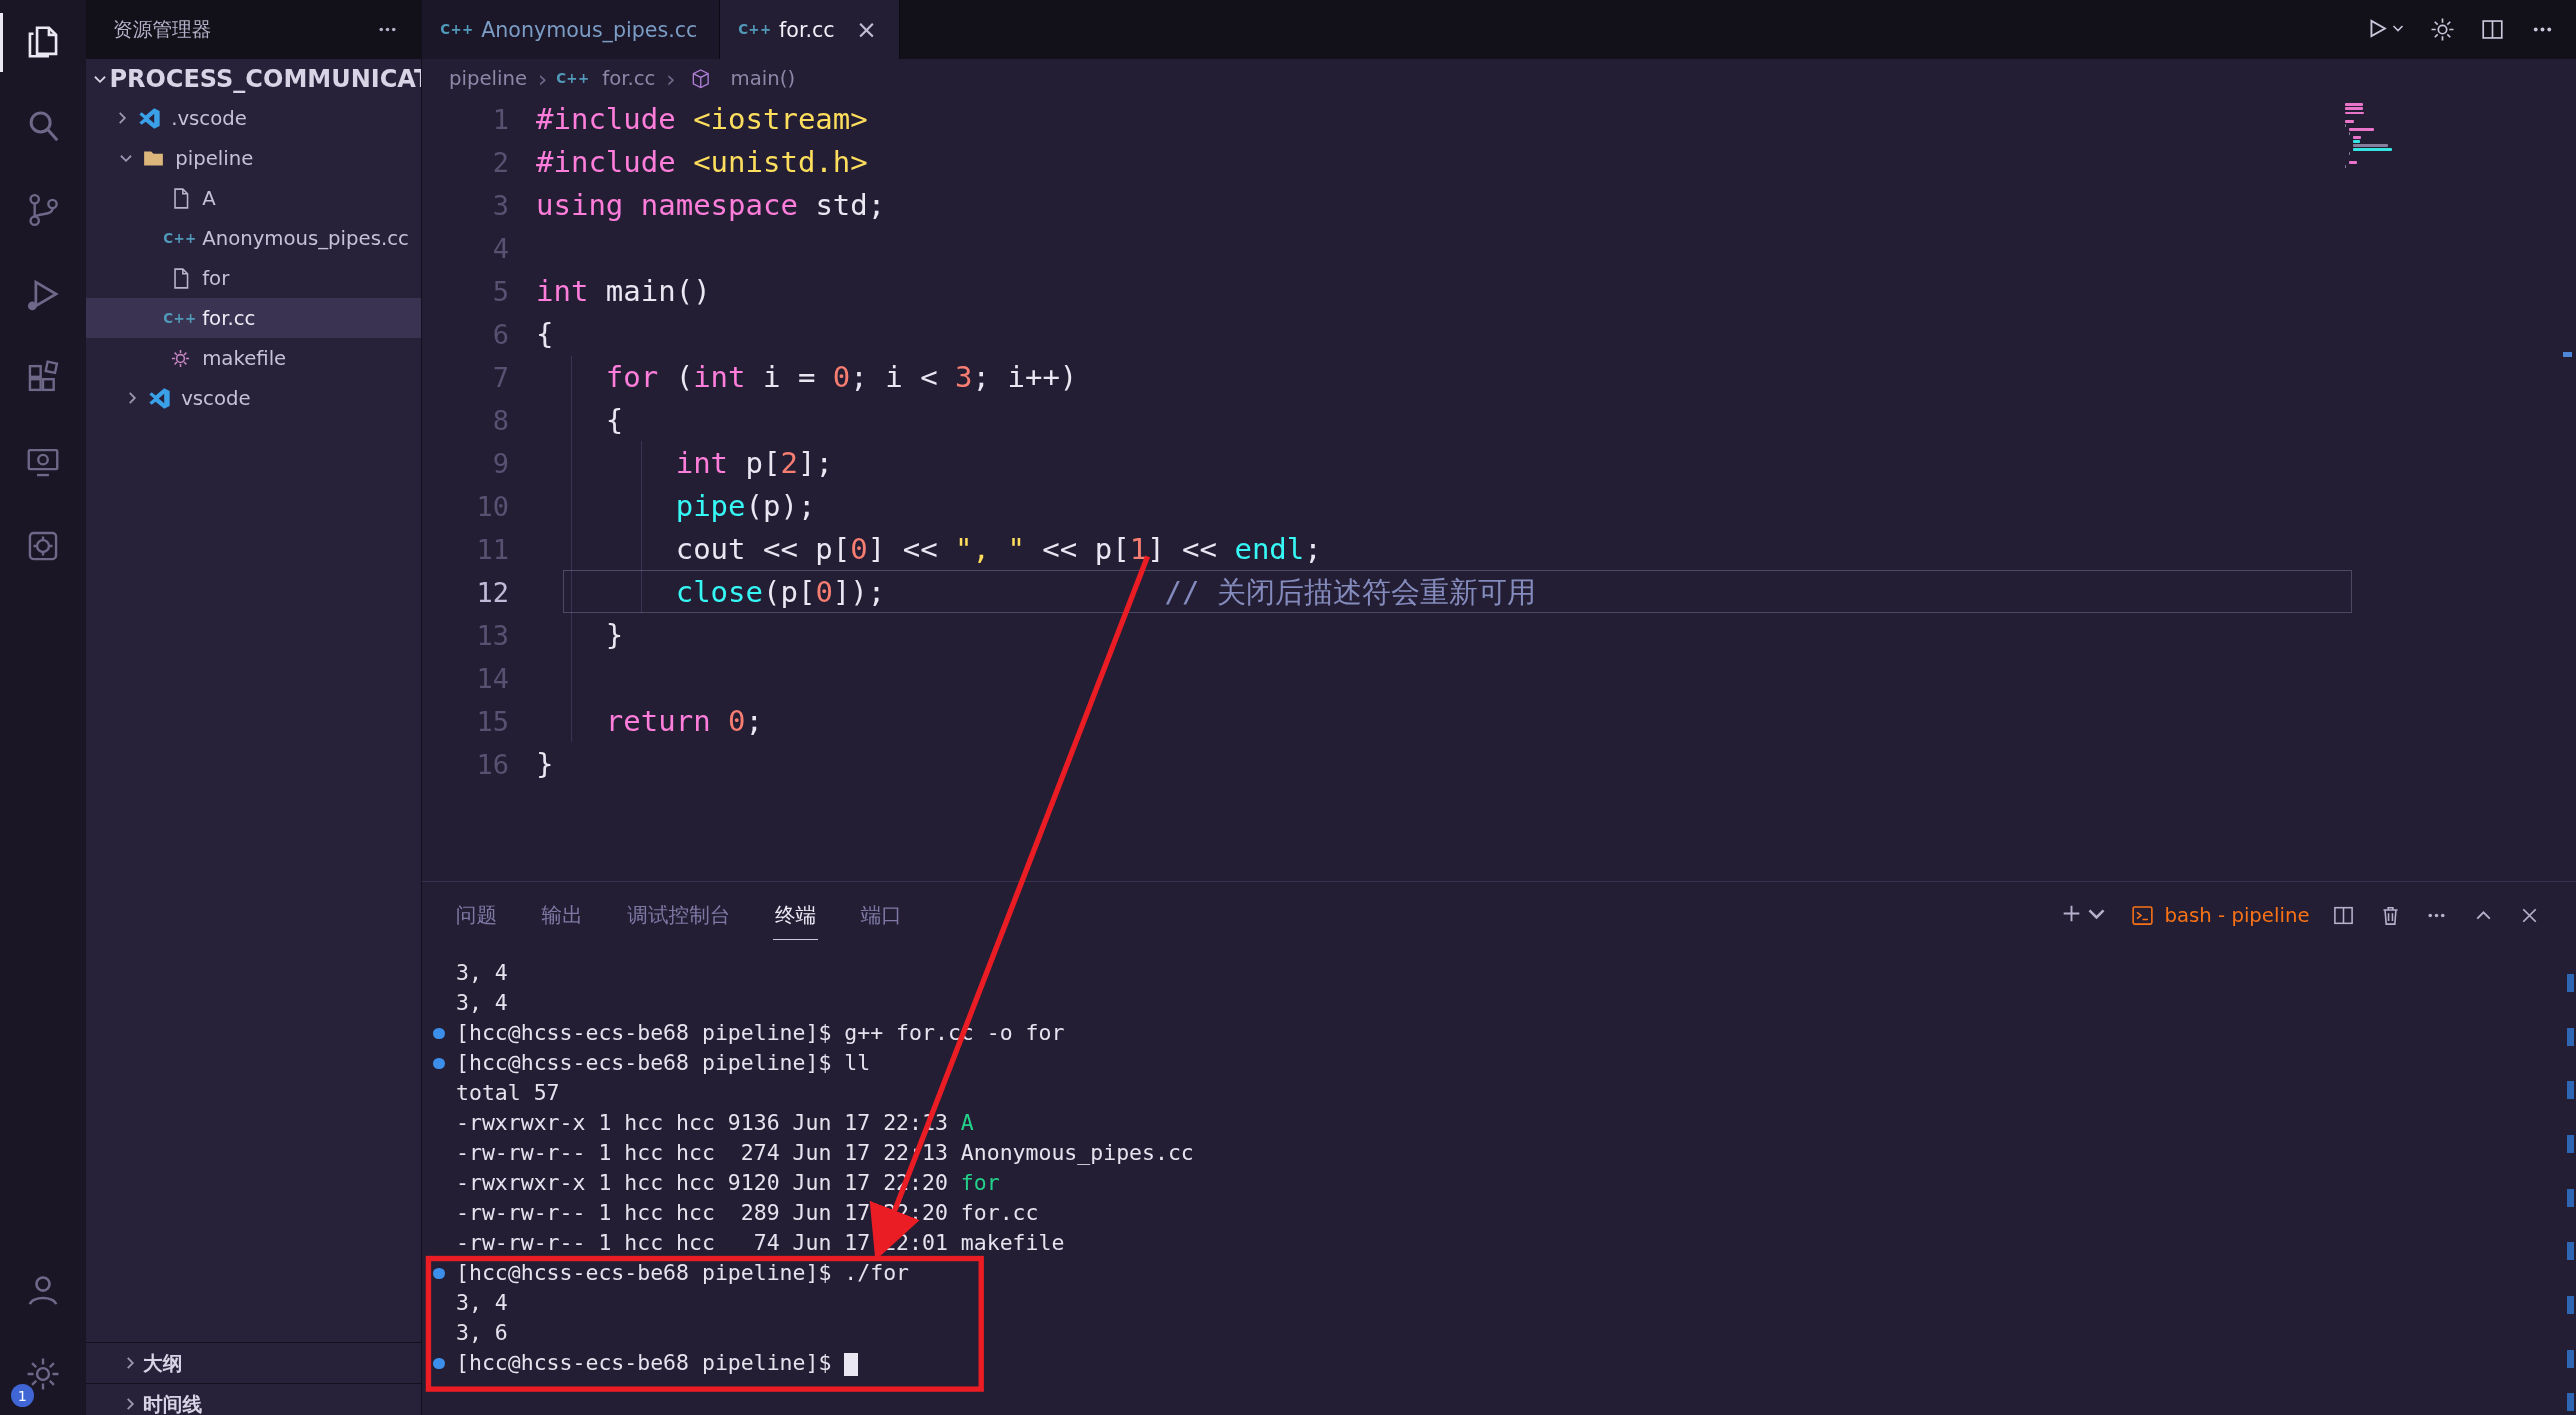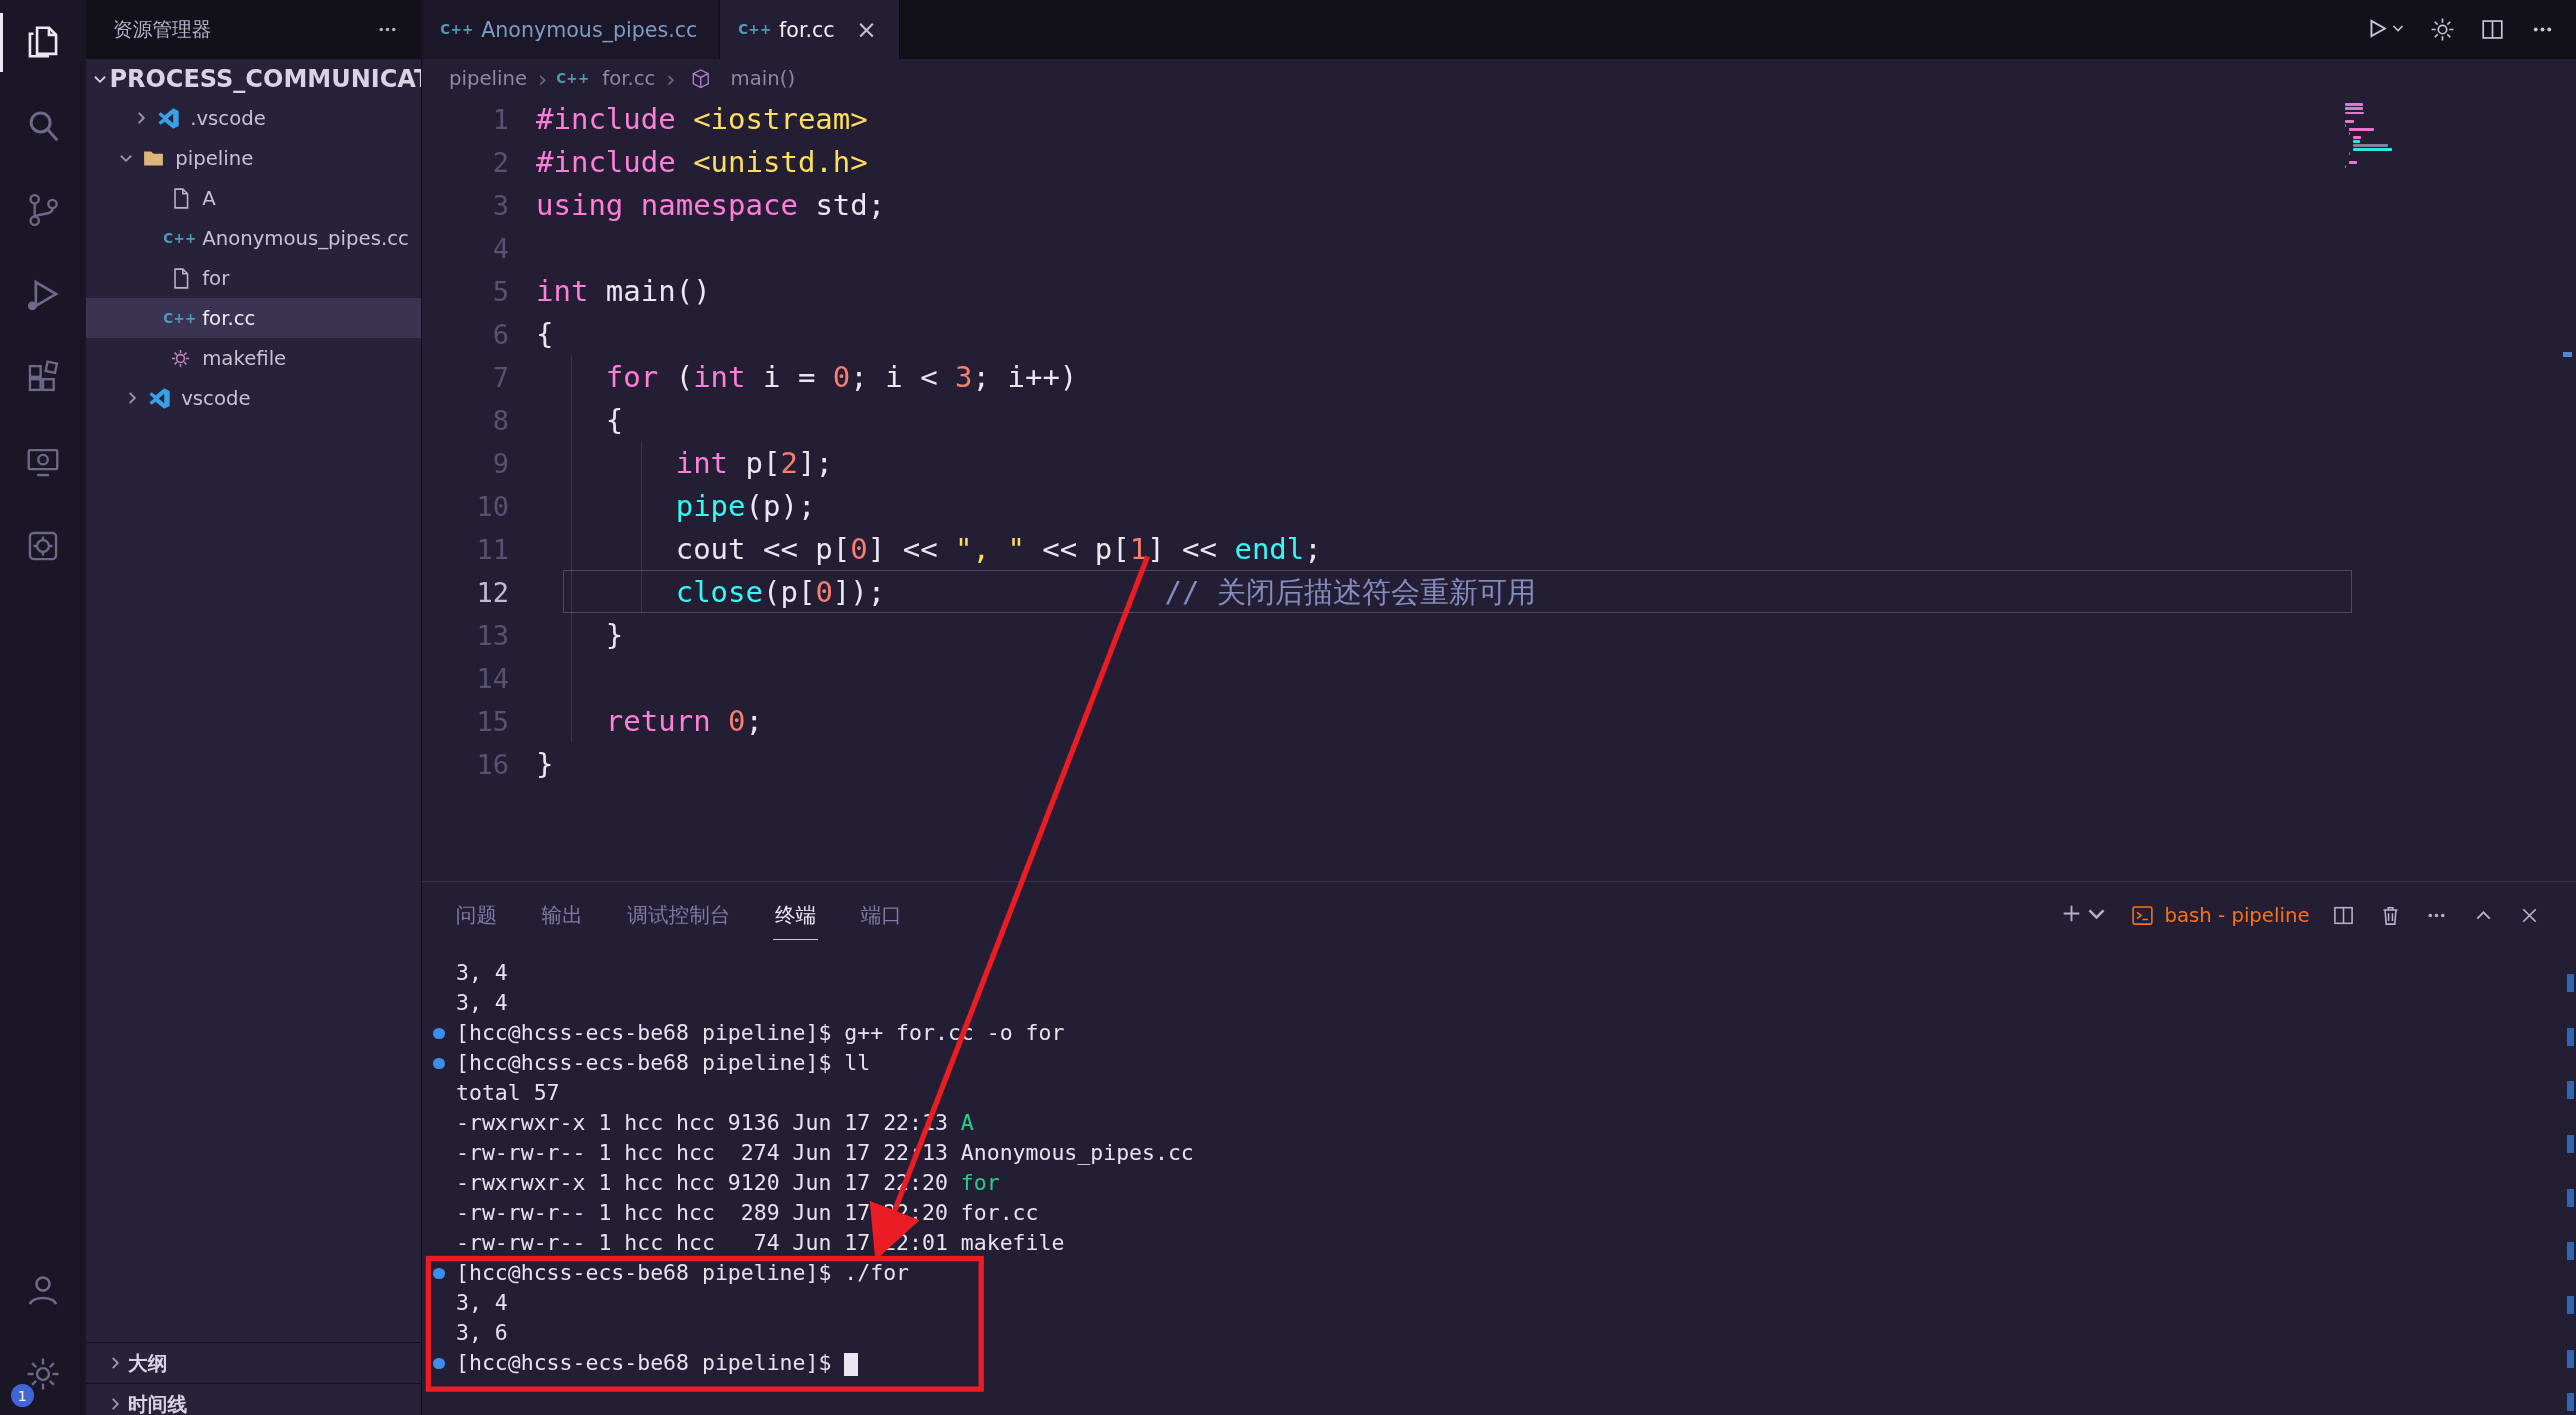--- a/index.html
+++ b/index.html
@@ -31,21 +31,21 @@
   .section-header .chev { width:25px; display:flex; justify-content:center; }
   .section-header svg { width:18px; height:18px; }
   .tree-row { height:40px; display:flex; align-items:center; font-size:19.7px; color:#c6c2d6; cursor:pointer; white-space:nowrap; }
   .tree-row.selected { background:#3a3452; color:#efecf8; }
   .tree-chev { width:25px; display:flex; justify-content:center; color:#9b96b2; }
   .tree-chev svg { width:18px; height:18px; }
   .tree-icon { width:30px; margin-right:7.2px; display:flex; justify-content:center; align-items:center; }
   .tree-icon svg { width:25px; height:25px; }
   .cpp-badge { color:#519aba; font-weight:bold; font-size:13.4px; letter-spacing:0.4px; }
   .pane-row { position:absolute; left:0; right:0; height:41px; display:flex; align-items:center;
-    padding-left:15px; border-top:0.9px solid #14111f; font-weight:bold; color:#d8d4e6; font-size:19.7px; cursor:pointer; }
+    padding-left:30px; border-top:0.9px solid #14111f; font-weight:bold; color:#d8d4e6; font-size:19.7px; cursor:pointer; }
   .pane-row .chev { width:27px; display:flex; justify-content:center; color:#9b96b2; }
   .pane-row svg { width:18px; height:18px; }
 
   
   .main { position:absolute; left:422px; top:0; right:0; height:100%; background:#241e34; }
   .tab-strip { height:59px; background:#121019; display:flex; align-items:stretch; position:relative; }
   .tab { display:flex; align-items:center; gap:10.7px; padding:0 21.5px; font-size:20.6px;
     color:#7b9cc4; background:#1b1729; border-right:0.9px solid #0c0a14; cursor:pointer; white-space:nowrap; }
   .tab.active { background:#241e34; color:#f2eff8; }
   .tab .tree-icon { margin-right:0; width:27px; }
@@ -183,21 +183,21 @@
     </div>
     <div class="section-header">
       <span class="chev">
           <svg viewBox="0 0 16 16" fill="none" stroke="currentColor" stroke-width="1.6">
             <path d="M3.5 6l4.5 4.5L12.5 6"></path>
           </svg>
         </span>
       <span>PROCESS_COMMUNICATION [...</span>
     </div>
     <div class="tree">
-        <div class="tree-row" style="padding-left: 42px;">
+        <div class="tree-row" style="padding-left: 23px;">
           <span class="tree-chev">
             <svg viewBox="0 0 16 16" fill="none" stroke="currentColor" stroke-width="1.6">
               <path d="M6 3.5l4.5 4.5L6 12.5"></path>
             </svg>
           </span>
           <span class="tree-icon">
             <svg viewBox="0 0 32 32">
               <path d="M22 3l7 3.5v19L22 29l-11-9-5 4-3-3 6-5-6-5 3-3 5 4z" fill="#3aa0e8"></path>
               <path d="M22 10v12l-7-6z" fill="#27213a"></path>
             </svg>

